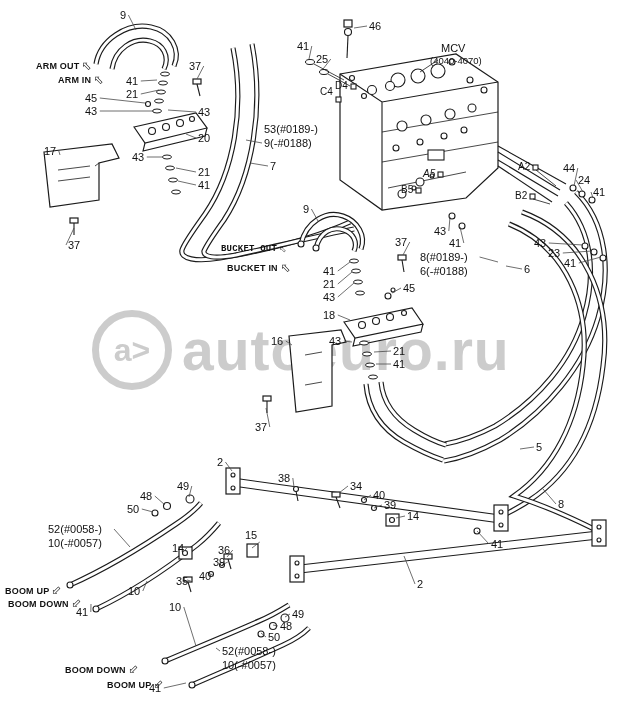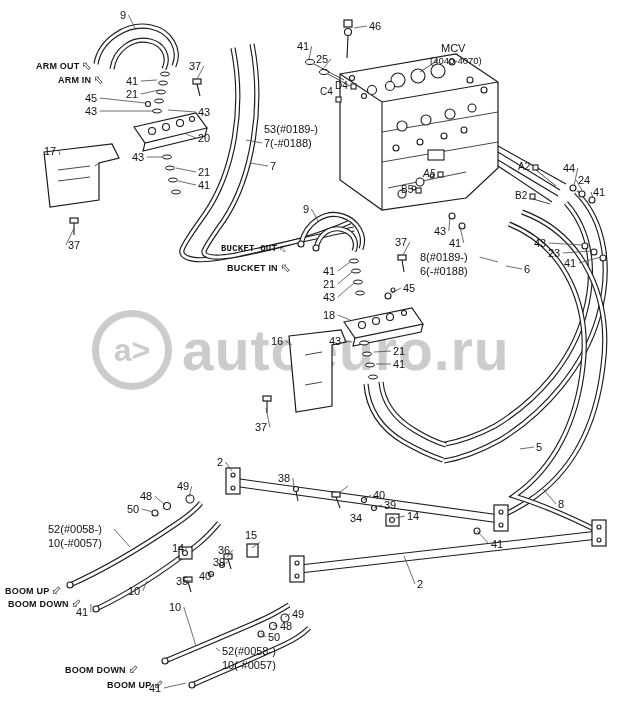--- a/index.html
+++ b/index.html
@@ -328,21 +328,21 @@
       <span class="callout" style="left: 85px; top: 105px;">43</span>
       <span class="callout" style="left: 198px; top: 106px;">43</span>
       <span class="callout" style="left: 198px; top: 132px;">20</span>
       <span class="callout" style="left: 44px; top: 145px; text-align: center;">17</span>
       <span class="callout" style="left: 132px; top: 151px;">43</span>
       <span class="callout" style="left: 198px; top: 166px;">21</span>
       <span class="callout" style="left: 198px; top: 179px;">41</span>
       <span class="callout" style="left: 68px; top: 239px;">37</span>
       <span class="callout" style="left: 270px; top: 160px;">7</span>
       <span class="callout" style="left: 264px; top: 123px;">53(#0189-)</span>
-      <span class="callout" style="left: 264px; top: 137px;">7(-#0188)</span>
+      <span class="callout" style="left: 264px; top: 137px;">9(-#0188)</span>
       <span class="callout" style="left: 297px; top: 40px;">41</span>
       <span class="callout" style="left: 316px; top: 53px;">25</span>
       <span class="callout" style="left: 369px; top: 20px;">46</span>
       <span class="callout" style="left: 563px; top: 162px;">44</span>
       <span class="callout" style="left: 578px; top: 174px;">24</span>
       <span class="callout" style="left: 593px; top: 186px;">41</span>
       <span class="callout" style="left: 534px; top: 237px;">43</span>
       <span class="callout" style="left: 548px; top: 247px;">23</span>
       <span class="callout" style="left: 564px; top: 257px;">41</span>
       <span class="callout" style="left: 434px; top: 225px;">43</span>
@@ -359,21 +359,21 @@
       <span class="callout" style="left: 323px; top: 309px;">18</span>
       <span class="callout" style="left: 271px; top: 335px;">16</span>
       <span class="callout" style="left: 329px; top: 335px;">43</span>
       <span class="callout" style="left: 393px; top: 345px;">21</span>
       <span class="callout" style="left: 393px; top: 358px;">41</span>
       <span class="callout" style="left: 255px; top: 421px;">37</span>
       <span class="callout" style="left: 536px; top: 441px;">5</span>
       <span class="callout" style="left: 558px; top: 498px;">8</span>
       <span class="callout" style="left: 217px; top: 456px;">2</span>
       <span class="callout" style="left: 278px; top: 472px;">38</span>
-      <span class="callout" style="left: 350px; top: 480px; margin-top: 32px;">34</span>
+      <span class="callout" style="left: 350px; top: 480px;">34</span>
       <span class="callout" style="left: 373px; top: 489px;">40</span>
       <span class="callout" style="left: 384px; top: 499px;">39</span>
       <span class="callout" style="left: 407px; top: 510px;">14</span>
       <span class="callout" style="left: 491px; top: 538px;">41</span>
       <span class="callout" style="left: 177px; top: 480px;">49</span>
       <span class="callout" style="left: 140px; top: 490px;">48</span>
       <span class="callout" style="left: 127px; top: 503px;">50</span>
       <span class="callout" style="left: 48px; top: 523px;">52(#0058-)</span>
       <span class="callout" style="left: 48px; top: 537px;">10(-#0057)</span>
       <span class="callout" style="left: 172px; top: 542px;">14</span>

